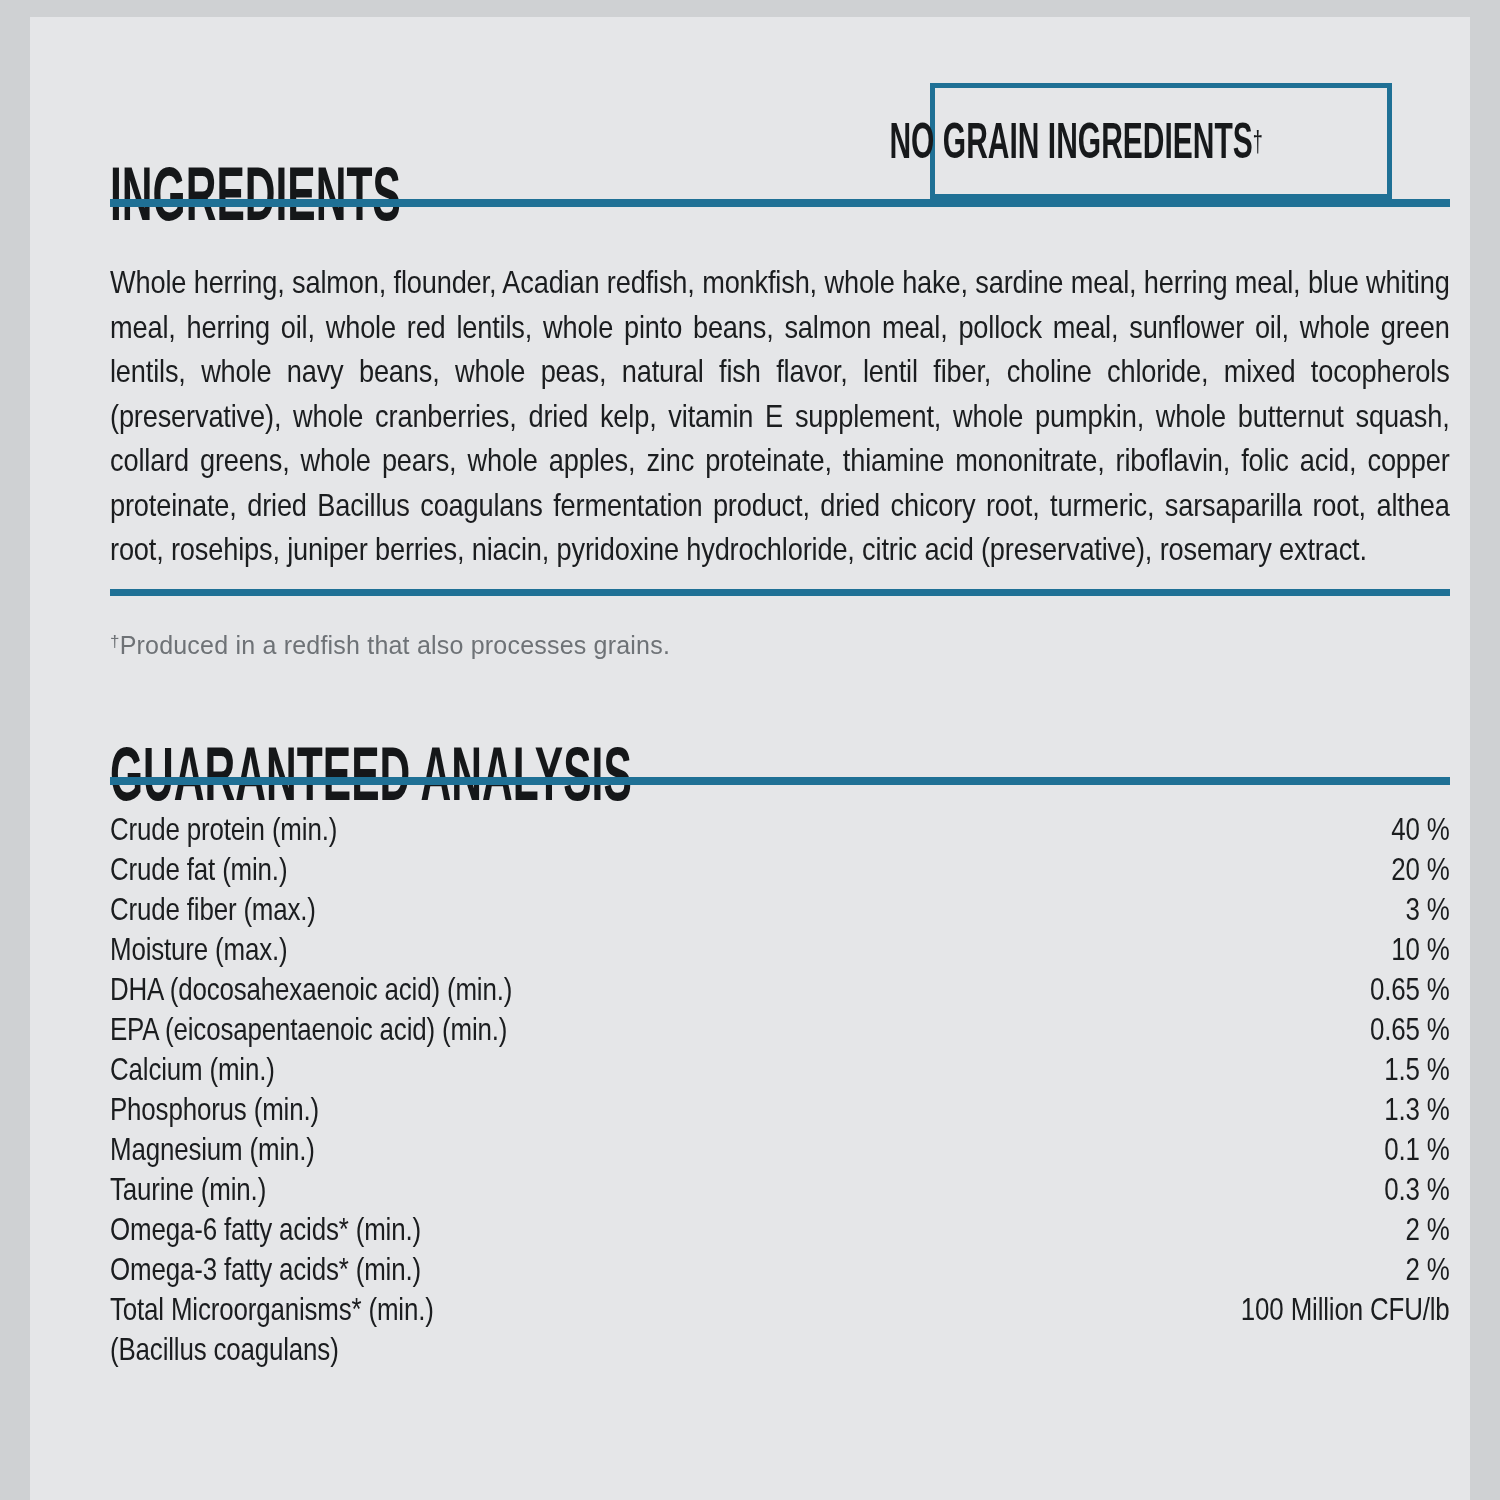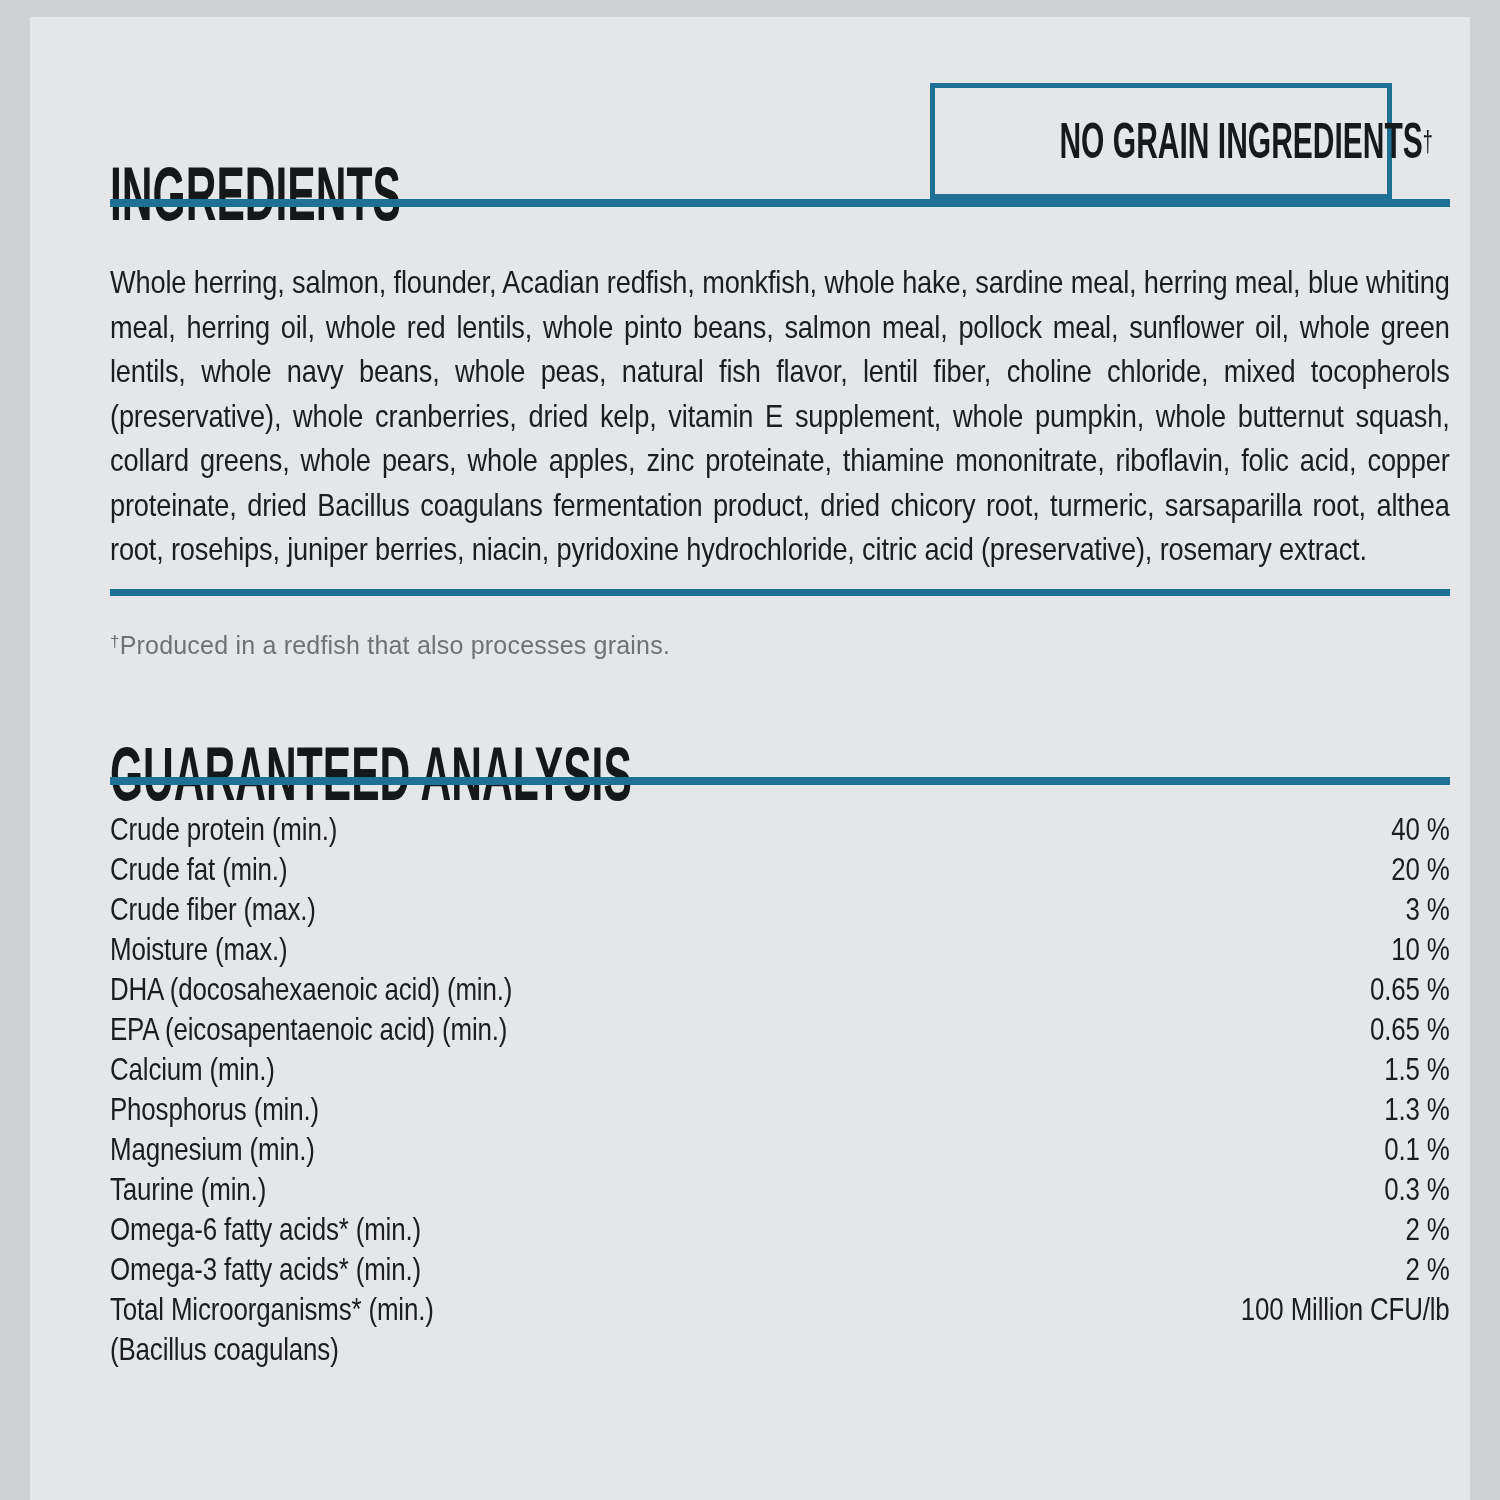--- a/index.html
+++ b/index.html
@@ -37,21 +37,21 @@
   .badge-box{
     position:absolute;
     top:66px;
     right:78px;
     width:462px;
     height:116px;
     box-sizing:border-box;
     border:5px solid #1f7095;
     display:flex;
     align-items:center;
-    justify-content:flex-start;
+    justify-content:flex-end;
   }
   .badge-inner{
     font-weight:600;
     font-size:50px;
     line-height:1;
     color:#17191b;
     transform:scaleX(0.60);
     transform-origin:50% 50%;
     white-space:nowrap;
   }

